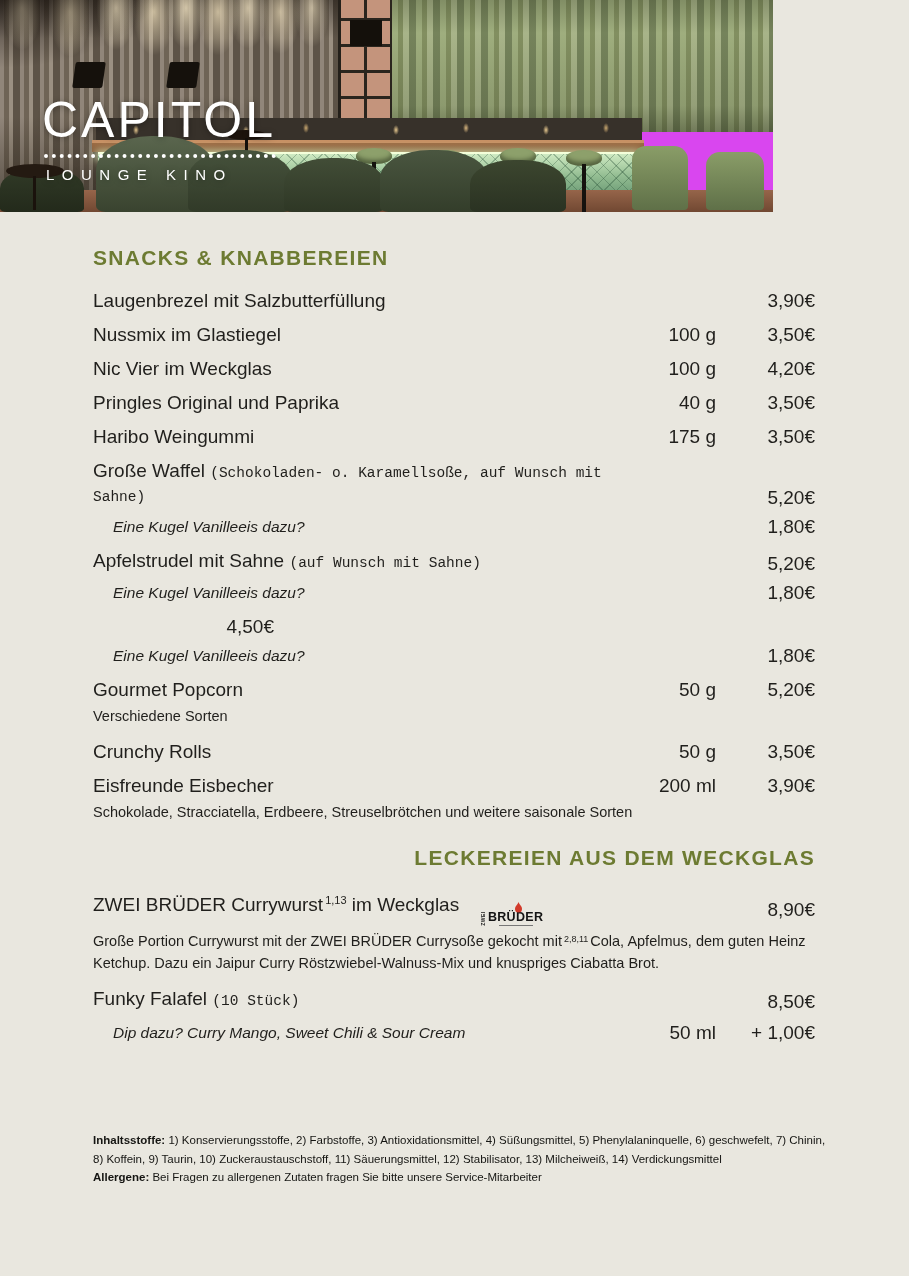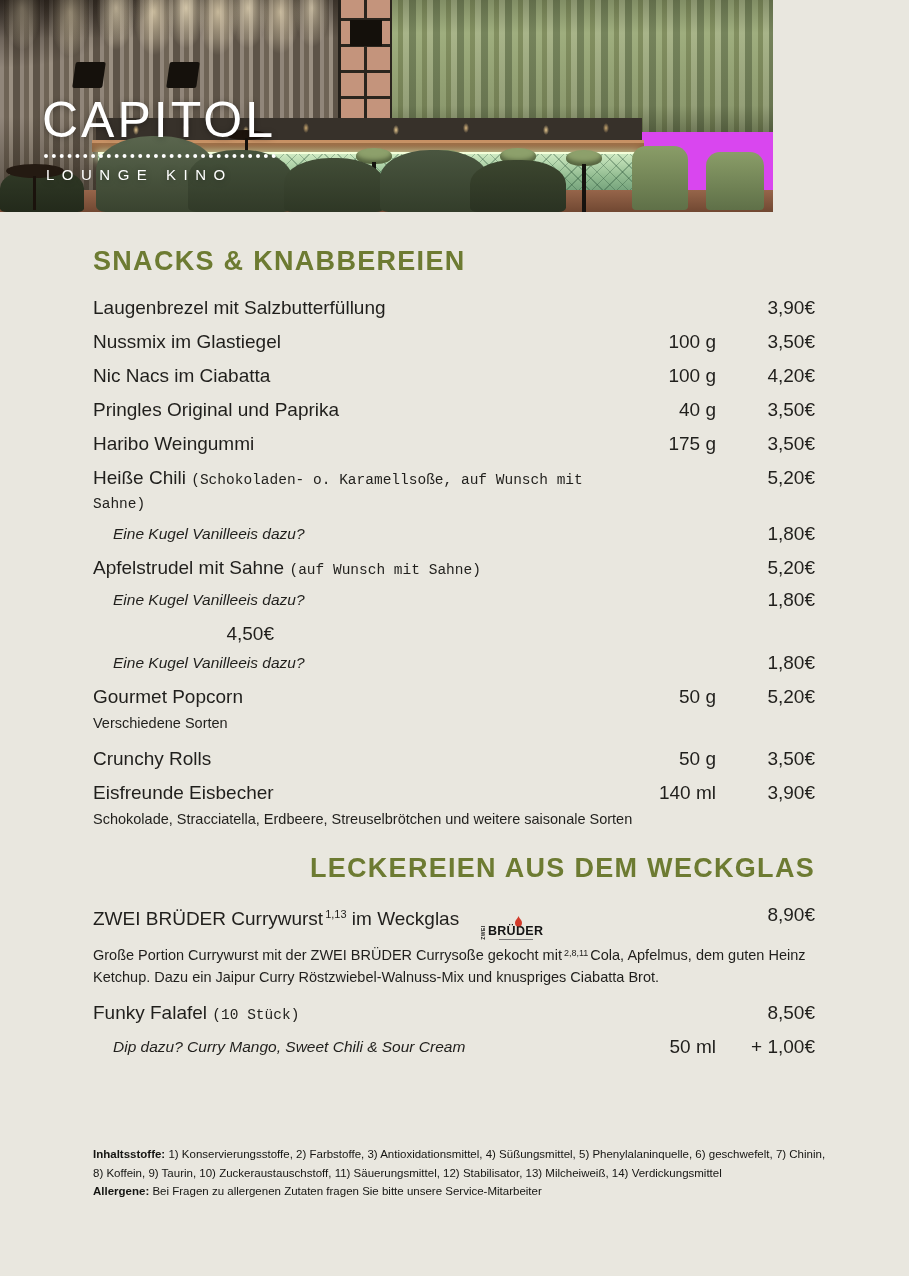--- a/index.html
+++ b/index.html
@@ -89,23 +89,23 @@
   .table-h{position:absolute;left:226px;top:130px;width:40px;height:10px;border-radius:50%;background:#1d140d;}
   .table-h::after{content:"";position:absolute;left:19px;top:8px;width:3px;height:48px;background:#14100b;}
 
   .logo{position:absolute;left:42px;top:94px;color:#fff;text-shadow:0 1px 6px rgba(0,0,0,.35);}
   .logo-title{font-size:50px;line-height:52px;letter-spacing:3px;font-weight:400;}
   .logo-dots{width:232px;height:0;border-top:4px dotted #fff;margin:8px 0 8px 2px;}
   .logo-sub{font-size:15px;letter-spacing:7.5px;margin-left:4px;}
 
   
   .menu{padding:34px 94px 0 93px;}
-  .section-title{margin:0 0 20px;font-size:27px;font-weight:700;letter-spacing:1.3px;color:#6d7b32;}
+  .section-title{margin:0 0 20px;font-size:21px;font-weight:700;letter-spacing:1.3px;color:#6d7b32;}
   .section-title.second{margin-top:24px;text-align:right;}
-  .row{display:flex;align-items:flex-start;margin-bottom:13px;font-size:19px;line-height:21px;}
+  .row{display:flex;align-items:flex-end;margin-bottom:13px;font-size:19px;line-height:21px;}
   .item-left{flex:1;padding-right:10px;}
   .item-note{font-size:14.5px;font-family:Liberation Mono, monospace;}
   .item-qty{width:82px;text-align:right;white-space:nowrap;}
   .item-price{width:99px;text-align:right;white-space:nowrap;}
   .row.addon{margin-top:-5px;}
   .row.addon .item-left{padding-left:20px;font-style:italic;font-size:15.5px;}
   .item-desc{font-size:14.5px;line-height:20px;margin:-7px 0 15px;max-width:720px;}
   .row.big{margin-bottom:6px;}
   .wdesc{font-size:14.5px;line-height:22px;margin:8px 0 14px;max-width:745px;}
   .row.dip{margin-top:10px;}
@@ -180,38 +180,38 @@
       <span class="item-left">Laugenbrezel mit Salzbutterfüllung</span>
       <span class="item-qty"></span>
       <span class="item-price">3,90€</span>
     </div>
     <div class="row">
       <span class="item-left">Nussmix im Glastiegel</span>
       <span class="item-qty">100 g</span>
       <span class="item-price">3,50€</span>
     </div>
     <div class="row">
-      <span class="item-left">Nic Nacs im Ciabatta</span>
+      <span class="item-left">Nic Vier im Weckglas</span>
       <span class="item-qty">100 g</span>
       <span class="item-price">4,20€</span>
     </div>
     <div class="row">
       <span class="item-left">Pringles Original und Paprika</span>
       <span class="item-qty">40 g</span>
       <span class="item-price">3,50€</span>
     </div>
     <div class="row">
       <span class="item-left">Haribo Weingummi</span>
       <span class="item-qty">175 g</span>
       <span class="item-price">3,50€</span>
     </div>
 
     <div class="row">
       <span class="item-left">
-        <span>Heiße Chili</span>
+        <span>Große Waffel</span>
         <span class="item-note">(Schokoladen- o. Karamellsoße, auf Wunsch mit Sahne)</span>
       </span>
       <span class="item-qty"></span>
       <span class="item-price">5,20€</span>
     </div>
     <div class="row addon">
       <span class="item-left">Eine Kugel Vanilleeis dazu?</span>
       <span class="item-qty"></span>
       <span class="item-price">1,80€</span>
     </div>
@@ -248,21 +248,21 @@
     <div class="item-desc">Verschiedene Sorten</div>
 
     <div class="row">
       <span class="item-left">Crunchy Rolls</span>
       <span class="item-qty">50 g</span>
       <span class="item-price">3,50€</span>
     </div>
 
     <div class="row">
       <span class="item-left">Eisfreunde Eisbecher</span>
-      <span class="item-qty">140 ml</span>
+      <span class="item-qty">200 ml</span>
       <span class="item-price">3,90€</span>
     </div>
     <div class="item-desc">Schokolade, Stracciatella, Erdbeere, Streuselbrötchen und weitere saisonale Sorten</div>
 
     <h2 class="section-title second">LECKEREIEN AUS DEM WECKGLAS</h2>
 
     <div class="row big">
       <span class="item-left">
         <span>ZWEI BRÜDER Currywurst</span><sup class="supn">1,13</sup>
         <span>im Weckglas</span>

